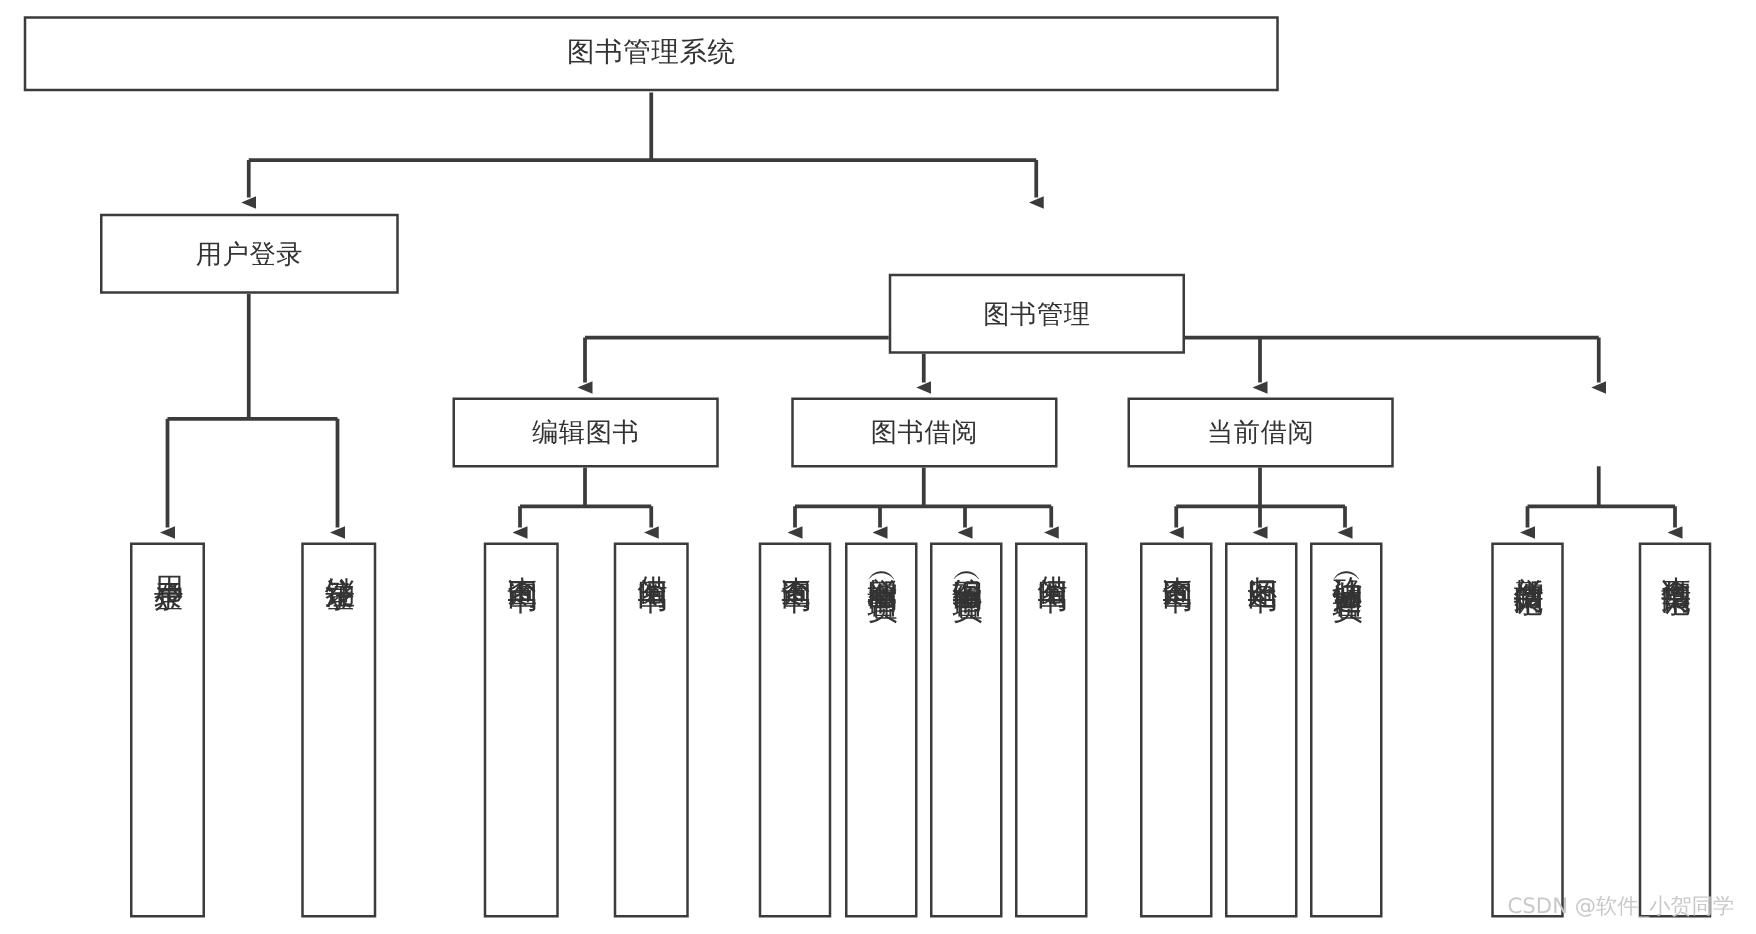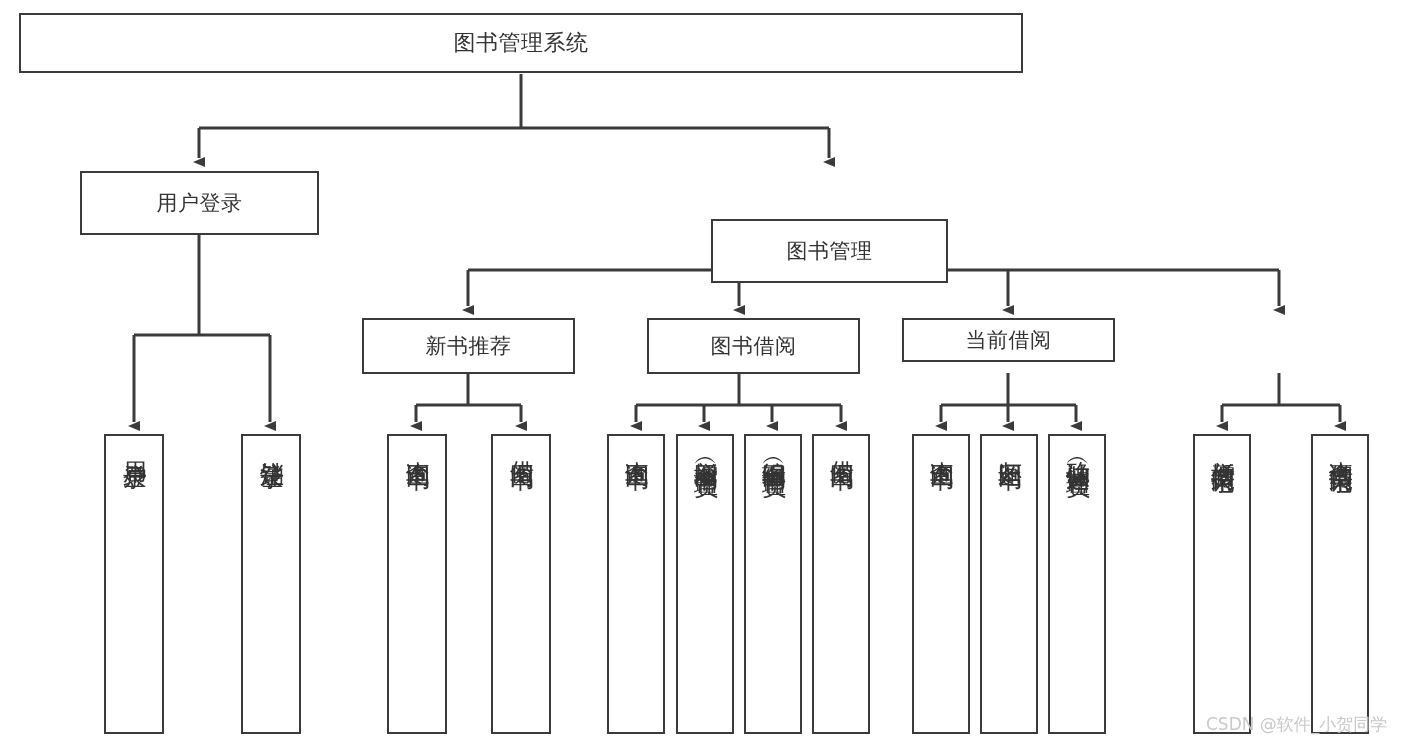--- a/index.html
+++ b/index.html
@@ -140,28 +140,28 @@
 
   <div class="node horiz" style="left:80px; top:171px; width:239px; height:64px;">
     <span class="label">用户登录</span>
   </div>
 
   <div class="node horiz" style="left:711px; top:171px; width:237px; height:64px;margin-top:48px;">
     <span class="label">图书管理</span>
   </div>
 
   <div class="node horiz" style="left:362px; top:318px; width:213px; height:56px;">
-    <span class="label">新书推荐</span>
-  </div>
-
-  <div class="node horiz" style="left:633px; top:318px; width:213px; height:56px;margin-left:14px;">
+    <span class="label">编辑图书</span>
+  </div>
+
+  <div class="node horiz" style="left:633px; top:318px; width:213px; height:56px;">
     <span class="label">图书借阅</span>
   </div>
 
-  <div class="node horiz" style="left:902px; top:318px; width:213px; height:44px;">
+  <div class="node horiz" style="left:902px; top:318px; width:213px; height:56px;">
     <span class="label">当前借阅</span>
   </div>
 
 
   <div class="node vert" style="left:104px; top:434px; width:60px; height:300px;">
     <span class="label">用户登录</span>
   </div>
 
   <div class="node vert" style="left:241px; top:434px; width:60px; height:300px;">
     <span class="label">注销登录</span>

